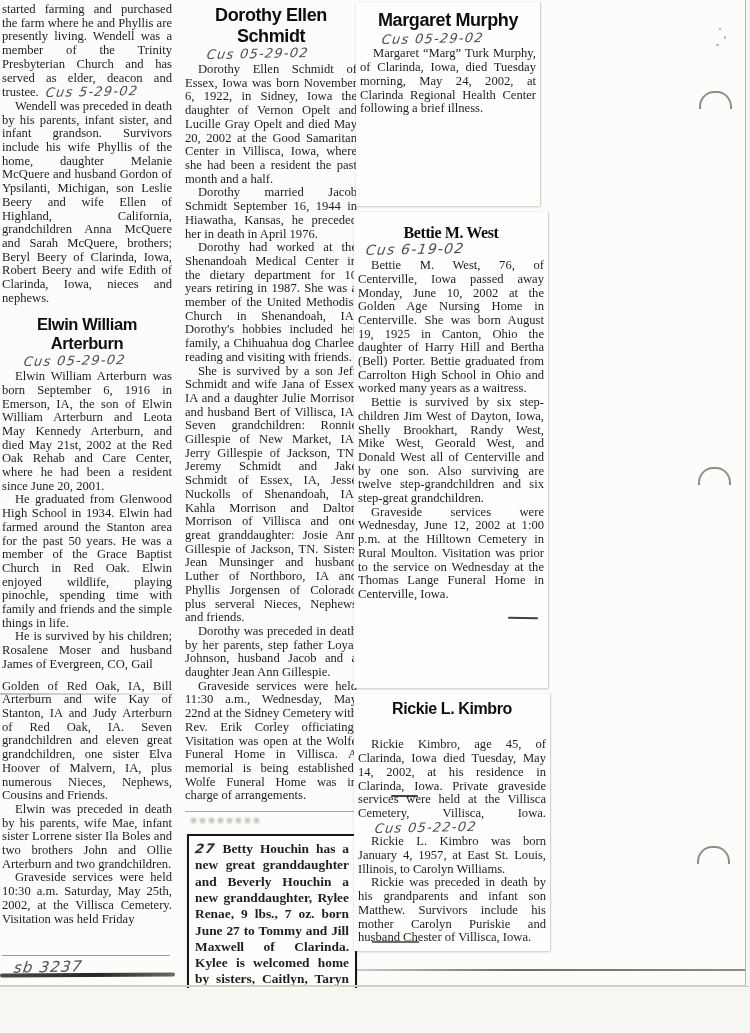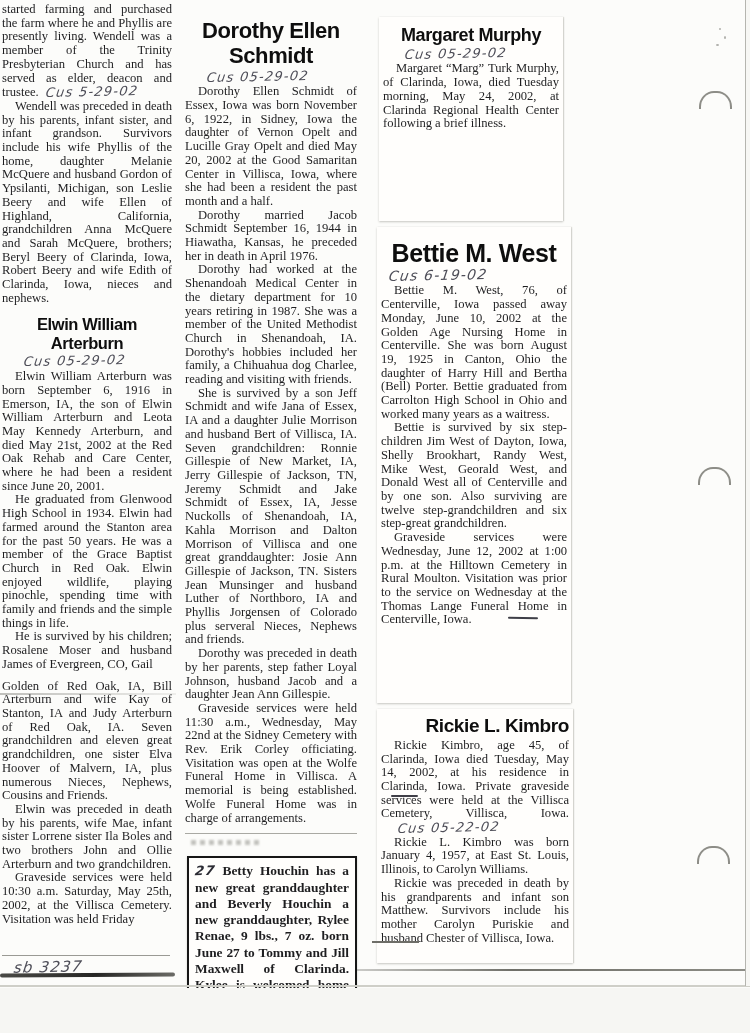--- a/index.html
+++ b/index.html
@@ -6,33 +6,33 @@
   body{width:750px;height:1033px;background:#f5f5f2;font-family:"Liberation Serif",serif;}
   .page{position:relative;width:750px;height:1033px;background:#fcfcfa;overflow:hidden;}
   .paper-bottom{position:absolute;left:0;top:988px;width:750px;height:45px;background:#f6f6f3;}
   .page-bottom-edge{position:absolute;left:0;top:985px;width:750px;height:2px;background:#cfcfc8;}
   .right-edge-line{position:absolute;left:745px;top:0;width:1px;height:986px;background:#b5b5af;}
   .right-strip{position:absolute;left:746px;top:0;width:4px;height:986px;background:#f7f7f4;}
 
   .col{position:absolute;top:0;font-size:12.6px;line-height:13.7px;color:#1e1e20;}
   .col1{left:2px;width:170px;padding-top:3px;}
   .col2{left:185px;width:172px;padding-top:5px;}
-  .col3{left:377px;width:186px;padding-top:17px;}
+  .col3{left:354px;width:186px;padding-top:2px;}
 
   .para{margin:0;text-indent:13px;text-align:justify;}
   .para.noindent{text-indent:0;}
   .para.gap-top{margin-top:8px;}
 
   .headline{font-family:"Liberation Sans",sans-serif;font-weight:700;text-align:center;
             color:#0e0e0e;letter-spacing:-0.4px;margin:0;line-height:1.15;}
   .hl-arterburn{font-size:16.5px;margin-top:10px;}
-  .hl-schmidt{font-size:22px;margin-top:13px;}
+  .hl-schmidt{font-size:18px;}
   .hl-murphy{font-size:18px;margin-top:6px;}
-  .hl-west{font-size:25px;margin-top:10px;}
-  .hl-kimbro{font-size:19px;margin-top:4px;margin-bottom:2px;text-align:right;}
+  .hl-west{font-size:16px;margin-top:10px;font-family:Liberation Serif, serif;}
+  .hl-kimbro{font-size:16px;margin-top:4px;margin-bottom:20px;}
 
   .hand{font-family:"DejaVu Sans",sans-serif;font-style:italic;color:#4e4e58;
         display:inline-block;transform:skewX(-9deg) rotate(-1.2deg);letter-spacing:1.2px;
         font-size:13px;white-space:nowrap;}
   .hand-line{margin:1px 0 2px 22px;}
   .hand-line-west{margin-left:8px;font-size:14px;}
   .inline-hand{margin-left:4px;}
 
   .clip{background:#fffefc;}
   .clip3{box-shadow:0 1px 2px rgba(110,110,100,.35),1px 0 1px rgba(130,130,120,.22);

